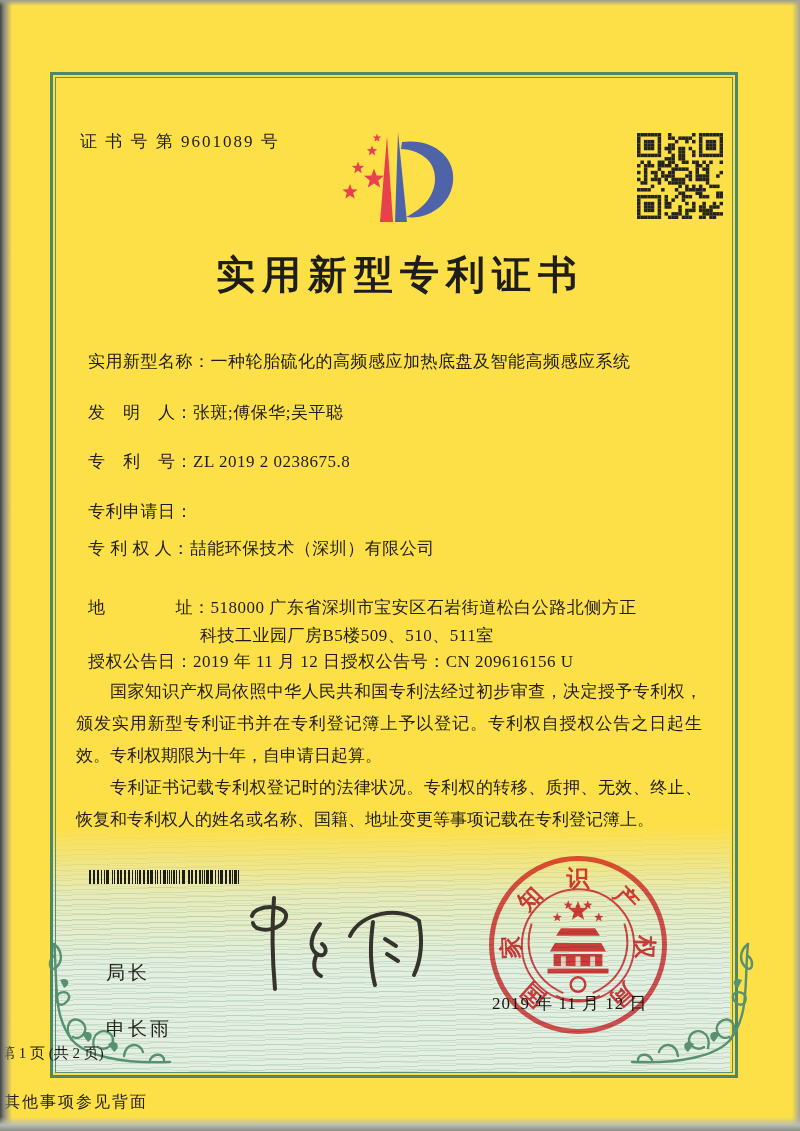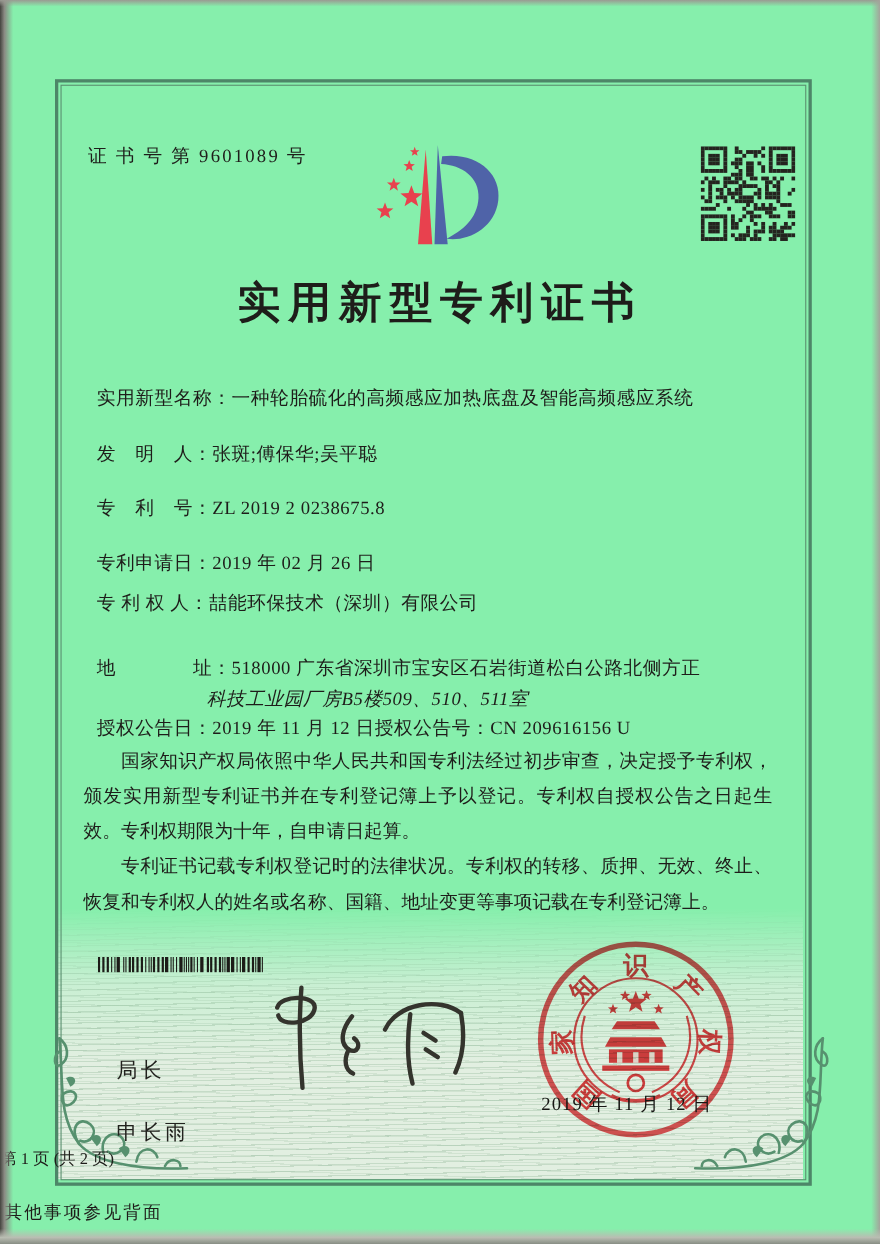--- a/index.html
+++ b/index.html
@@ -1,17 +1,17 @@
 <!DOCTYPE html>
 <html><head>
 <meta charset="utf-8">
 <style>
   html,body{margin:0;padding:0;background:#8d8d86;}
   .page{position:relative;width:800px;height:1131px;overflow:hidden;
-        background:#86efac;font-family:"Liberation Serif","DejaVu Serif",serif;color:#1e1d1a;}
+        background:#fde047;font-family:"Liberation Serif","DejaVu Serif",serif;color:#1e1d1a;}
   
   .edge{position:absolute;pointer-events:none;z-index:40;}
   .edge.left{left:0;top:0;bottom:0;width:12px;background:linear-gradient(90deg,#44443f 0,#8a8a83 4px,rgba(250,248,238,0) 12px);}
   .edge.top{left:0;top:0;right:0;height:6px;background:linear-gradient(180deg,#9a9a92 0,rgba(250,248,238,0) 6px);}
   .edge.right{right:0;top:0;bottom:0;width:8px;background:linear-gradient(270deg,#a3a39b 0,rgba(250,248,238,0) 8px);}
   .edge.bottom{left:0;bottom:0;right:0;height:14px;background:linear-gradient(0deg,#878d83 0,#b9bdb2 6px,rgba(250,248,238,0) 14px);}
 
   
   .band{position:absolute;left:52px;top:826px;width:678px;height:246px;z-index:1;
         background:linear-gradient(180deg,rgba(226,240,226,0) 0,rgba(224,239,224,.75) 70px,#e2efe1 140px);}
@@ -32,21 +32,21 @@
 
   .cert-no{position:absolute;left:80px;top:130px;font-size:17px;letter-spacing:2px;z-index:5;}
   .logo{position:absolute;left:330px;top:130px;width:160px;height:110px;z-index:5;}
   .qr{position:absolute;left:637px;top:133px;width:86px;height:86px;z-index:5;}
   .title{position:absolute;left:0;top:248px;width:100%;text-align:center;font-size:39px;font-weight:700;letter-spacing:7px;z-index:5;}
 
   .fields{position:absolute;left:88px;top:348px;width:628px;font-size:17px;line-height:24px;z-index:5;letter-spacing:.5px;}
   .row{position:absolute;left:0;right:0;display:flex;align-items:flex-start;}
   .flabel{flex:0 0 auto;white-space:pre;}
   .fvalue{flex:1 1 auto;}
-  .addr2{position:absolute;left:100px;right:0;font-style:italic;}
+  .addr2{position:absolute;left:112px;right:0;}
   .pair2{white-space:pre;}
 
   .paras{position:absolute;left:76px;top:676px;width:626px;font-size:17px;line-height:32px;text-align:justify;z-index:5;}
   .paras p{margin:0;text-indent:2em;}
 
   .barcode{position:absolute;left:89px;top:870px;width:152px;height:14px;z-index:5;}
 
   .officer{position:absolute;left:106px;top:930px;z-index:6;font-family:"Liberation Sans","DejaVu Sans",sans-serif;
            font-size:19px;letter-spacing:3px;color:#22221e;}
   .officer div{margin-bottom:11px;margin-top:30px;}
@@ -434,21 +434,20 @@
     <div class="row" style="top:53px">
       <span class="flabel">发　明　人：</span>
       <span class="fvalue">张斑;傅保华;吴平聪</span>
     </div>
     <div class="row" style="top:102px">
       <span class="flabel">专　利　号：</span>
       <span class="fvalue">ZL 2019 2 0238675.8</span>
     </div>
     <div class="row" style="top:152px">
       <span class="flabel">专利申请日：</span>
-      <span class="fvalue">2019 年 02 月 26 日</span>
     </div>
     <div class="row" style="top:189px">
       <span class="flabel">专 利 权 人：</span>
       <span class="fvalue">喆能环保技术（深圳）有限公司</span>
     </div>
     <div class="row" style="top:248px">
       <span class="flabel">地　　　　址：</span>
       <span class="fvalue">518000 广东省深圳市宝安区石岩街道松白公路北侧方正</span>
     </div>
     <div class="addr2" style="top:276px">科技工业园厂房B5楼509、510、511室</div>

